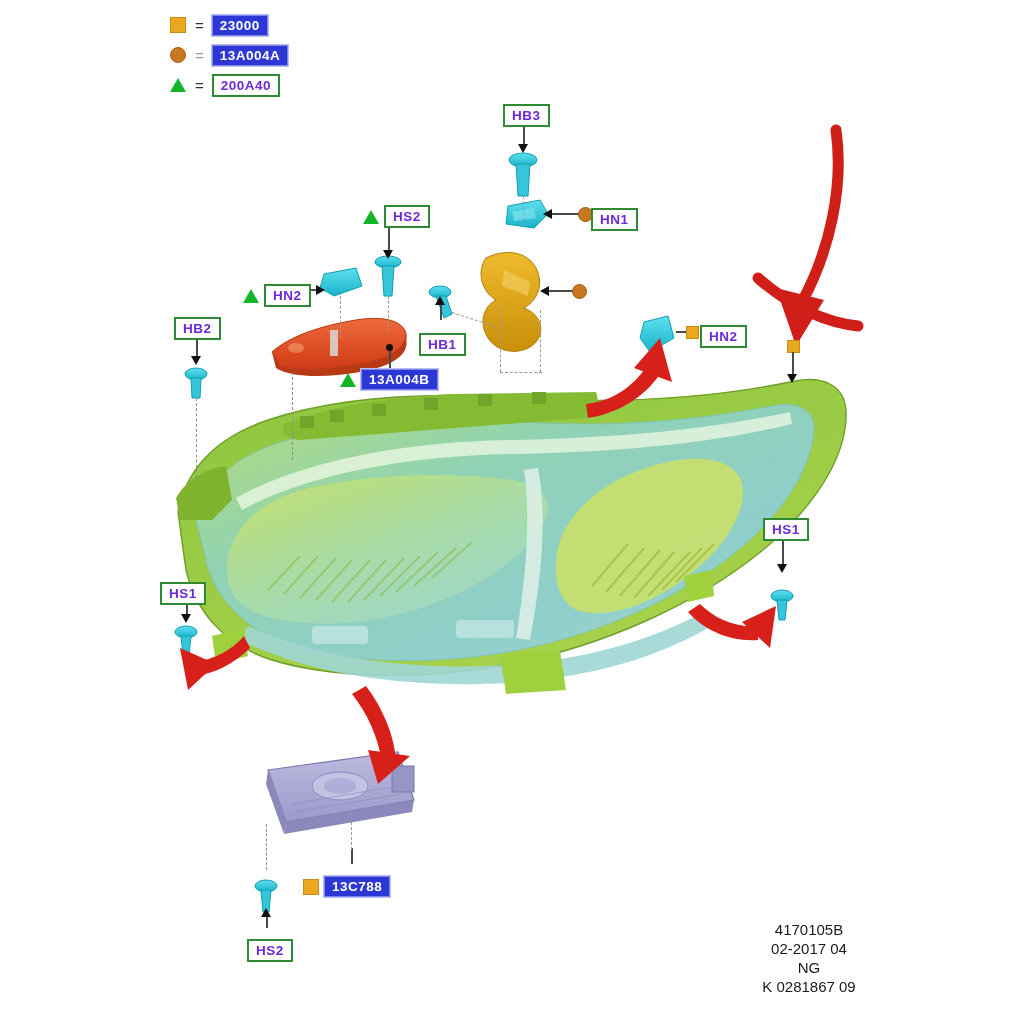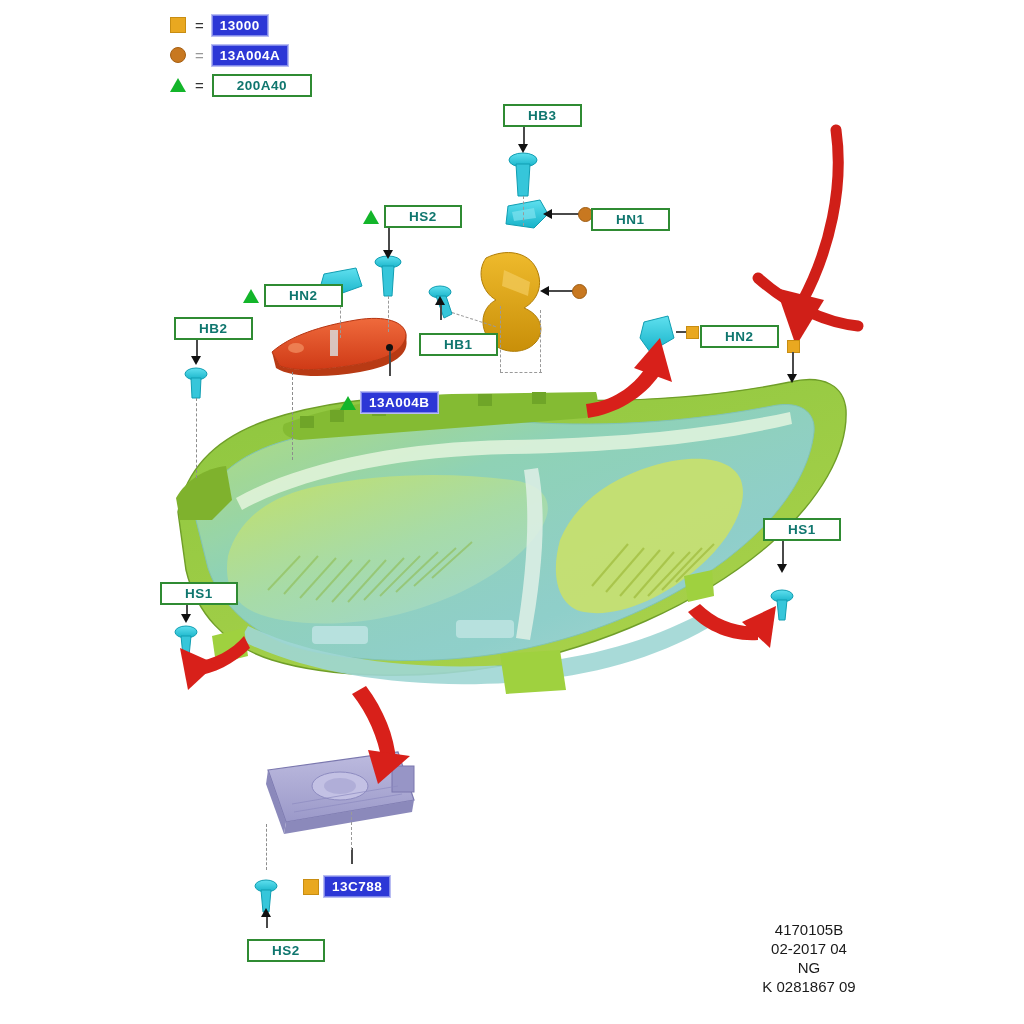--- a/index.html
+++ b/index.html
@@ -16,22 +16,22 @@
   .sym-tri{width:0;height:0;background:none;border-left:8px solid transparent;
            border-right:8px solid transparent;border-bottom:14px solid #13b52a;}
   .eq{font-size:15px;color:#333;margin-right:8px;}
   .eqs{font-size:15px;color:#999;margin-right:8px;}
 
   
   .chip-sel{background:#2c37d6;color:#ffffff;font-size:13.5px;font-weight:bold;
             letter-spacing:.5px;padding:2px 7px;border:1px solid #7f87ea;
             box-shadow:0 0 0 1px #b9bdf2;font-family:"Liberation Sans",sans-serif;}
   
-  .chip{background:#ffffff;color:#0f766e;font-size:13.5px;font-weight:bold;
-        letter-spacing:.5px;padding:2px 23px;border:2px solid #2f8b33;
+  .chip{background:#ffffff;color:#6d28d9;font-size:13.5px;font-weight:bold;
+        letter-spacing:.5px;padding:2px 7px;border:2px solid #2f8b33;
         font-family:"Liberation Sans",sans-serif;}
 
   
   .callout{position:absolute;white-space:nowrap;display:flex;align-items:center;margin-top:8px;}
   .callout .sym{margin-right:5px;}
 
   
   .lead{position:absolute;background:#4a4a4a;}
   .lead-h{height:1.6px;}
   .lead-v{width:1.6px;}
@@ -343,21 +343,21 @@
     <div class="dash-v" style="left:351px;top:812px;height:38px;"></div>
 
     <div class="lead lead-v" style="left:266px;top:912px;height:16px;"></div>
     <div class="ah-up" style="left:261px;top:908px;"></div>
   </div>
 
   <div class="legend">
     <div class="legend-row">
       <span class="sym sym-square"></span>
       <span class="eq">=</span>
-      <span class="chip-sel">13000</span>
+      <span class="chip-sel">23000</span>
     </div>
     <div class="legend-row">
       <span class="sym sym-circle"></span>
       <span class="eqs">=</span>
       <span class="chip-sel">13A004A</span>
     </div>
     <div class="legend-row">
       <span class="sym sym-tri"></span>
       <span class="eq">=</span>
       <span class="chip">200A40</span>
@@ -387,21 +387,21 @@
   </div>
 
   <div class="callout" style="left:419px;top:325px;">
     <span class="chip">HB1</span>
   </div>
 
   <div class="callout" style="left:700px;top:317px;">
     <span class="chip">HN2</span>
   </div>
 
-  <div class="callout" style="left:340px;top:384px;">
+  <div class="callout" style="left:340px;top:361px;">
     <span class="sym sym-tri"></span>
     <span class="chip-sel">13A004B</span>
   </div>
 
   <div class="callout" style="left:763px;top:510px;">
     <span class="chip">HS1</span>
   </div>
 
   <div class="callout" style="left:160px;top:574px;">
     <span class="chip">HS1</span>

